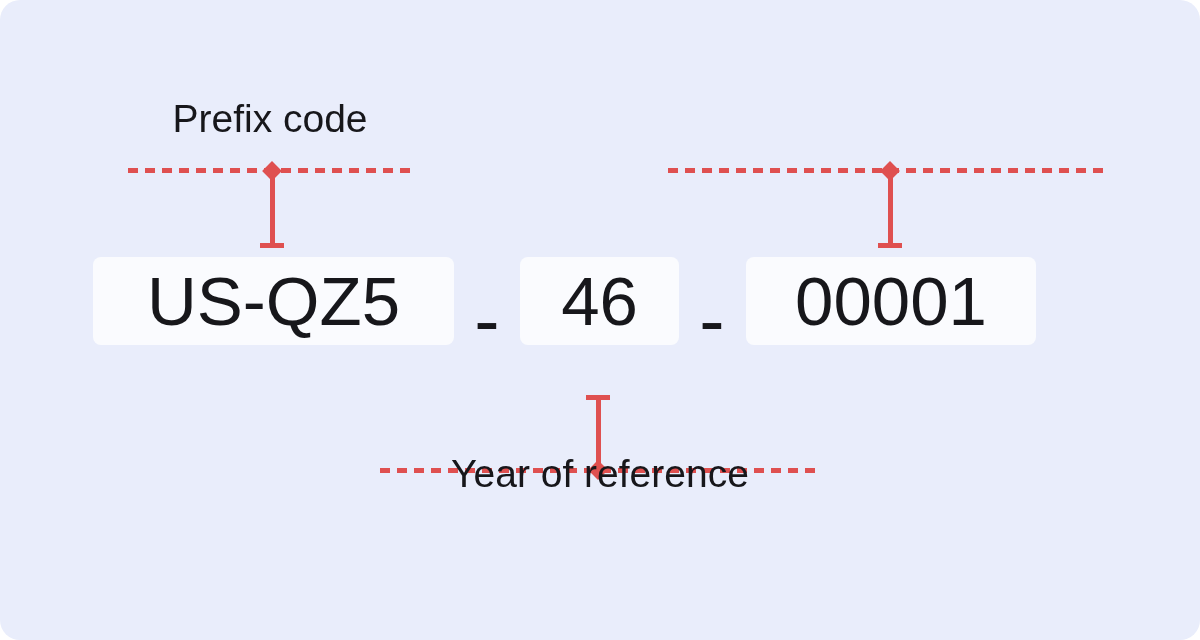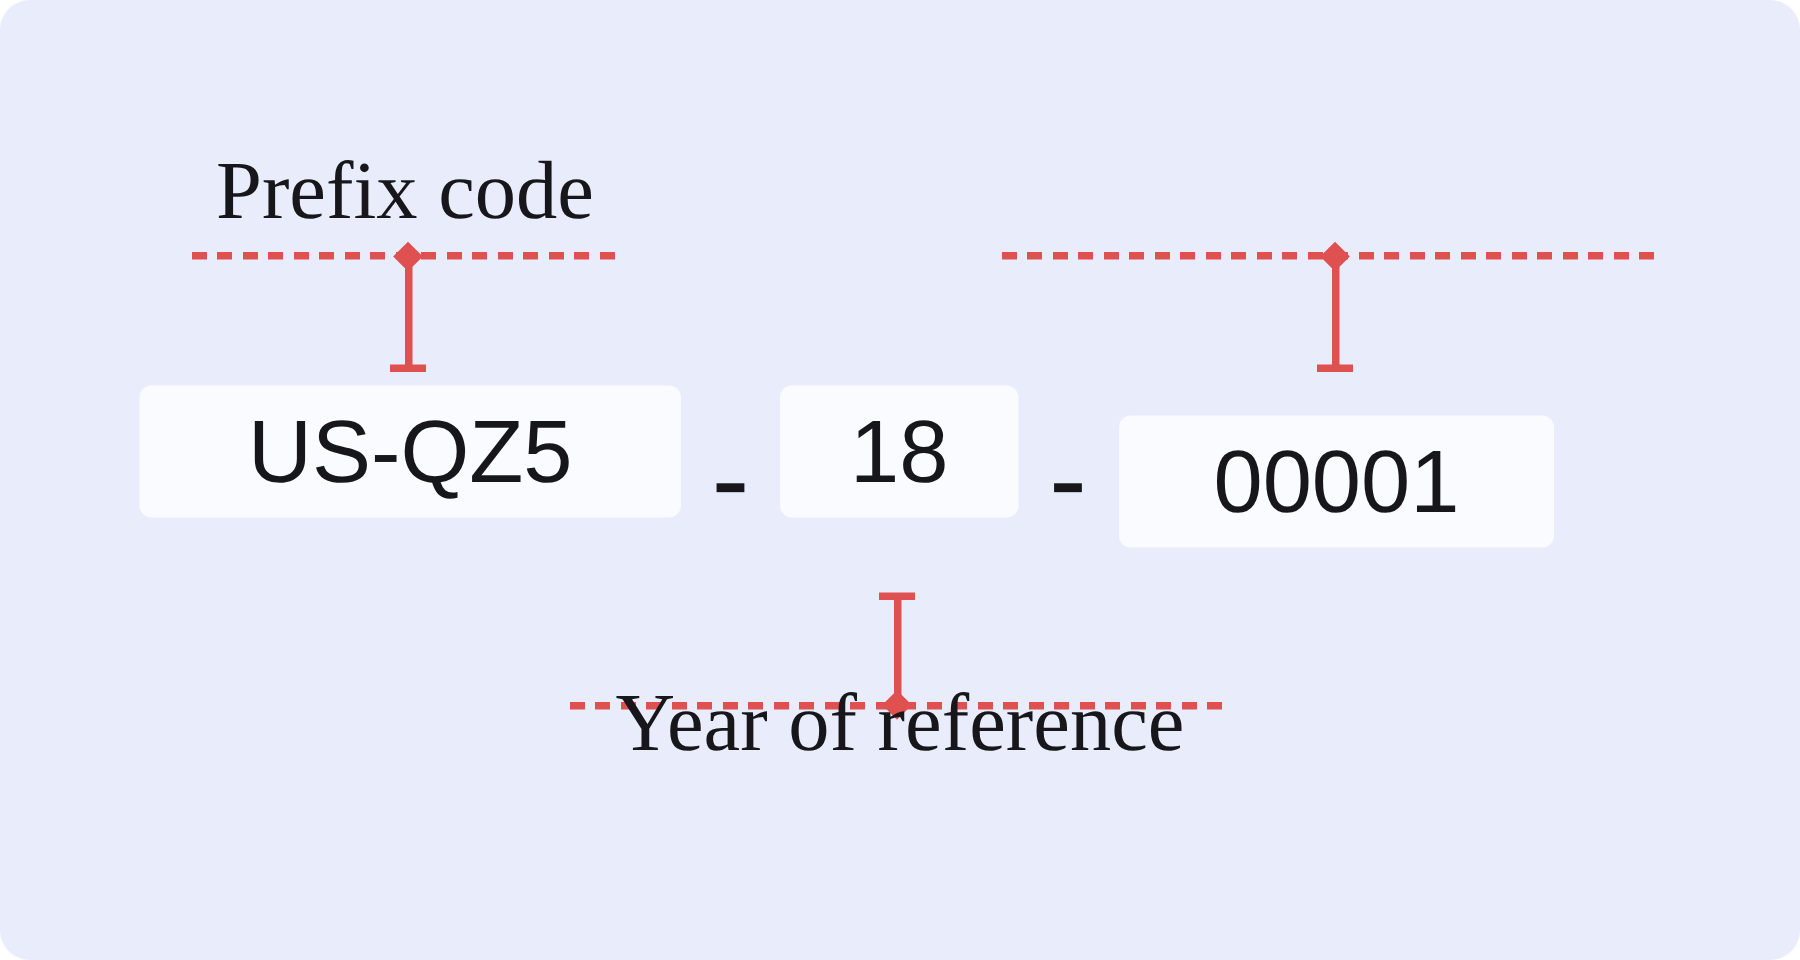--- a/index.html
+++ b/index.html
@@ -21,25 +21,24 @@
     height: 640px;
     background: var(--panel-background);
     border-radius: 20px;
     overflow: hidden;
   }
 
   
   .callout-label {
     position: absolute;
     color: var(--text-color);
-    font-size: 55px;
+    font-size: 39px;
     line-height: 1;
     text-align: center;
     white-space: nowrap;
-    font-family: Liberation Serif, serif;
   }
   .label-prefix      { left: 128px; top: 99px;  width: 284px; }
   .label-designation { left: 668px; top: 99px;  width: 440px; }
   .label-year        { left: 376px; top: 454px; width: 448px; }
 
   
   .dashed-line {
     position: absolute;
     height: 5px;
     background: repeating-linear-gradient(90deg,
@@ -85,27 +84,27 @@
   
   .code-box {
     position: absolute;
     top: 257px;
     height: 88px;
     background: var(--box-background);
     border-radius: 8px;
     display: flex;
     align-items: center;
     justify-content: center;
-    font-size: 59px;
+    font-size: 69px;
     color: var(--text-color);
     white-space: nowrap;
   }
   .box-prefix      { left: 93px;  width: 361px; }
   .box-year        { left: 520px; width: 159px; }
-  .box-designation { left: 746px; width: 290px; margin-top: 20px; }
+  .box-designation { left: 746px; width: 290px; }
 
   
   .separator {
     position: absolute;
     top: 257px;
     height: 125px;
     width: 50px;
     display: flex;
     align-items: center;
     justify-content: center;
@@ -126,21 +125,21 @@
   <div class="stem stem-prefix"></div>
   <div class="endcap cap-prefix"></div>
 
   <div class="dashed-line dash-designation"></div>
   <div class="diamond diamond-designation"></div>
   <div class="stem stem-designation"></div>
   <div class="endcap cap-designation"></div>
 
   <div class="code-box box-prefix">US-QZ5</div>
   <div class="separator sep-1">-</div>
-  <div class="code-box box-year">18</div>
+  <div class="code-box box-year">46</div>
   <div class="separator sep-2">-</div>
   <div class="code-box box-designation">00001</div>
 
   <div class="endcap cap-year"></div>
   <div class="stem stem-year"></div>
   <div class="diamond diamond-year"></div>
   <div class="dashed-line dash-year"></div>
   <div class="callout-label label-year">Year of reference</div>
 
 </div>

